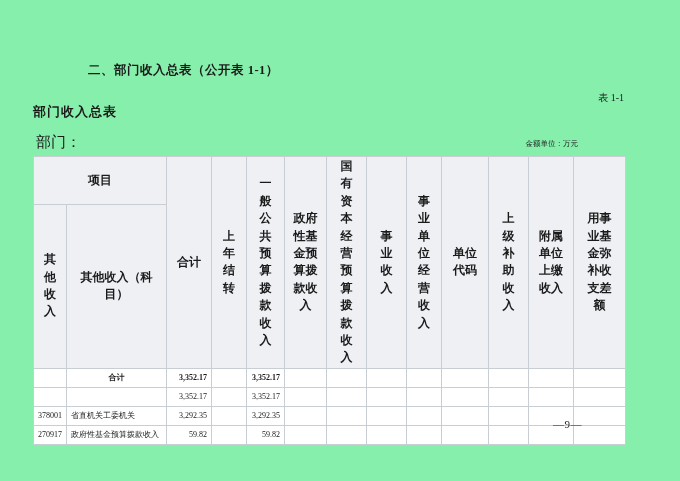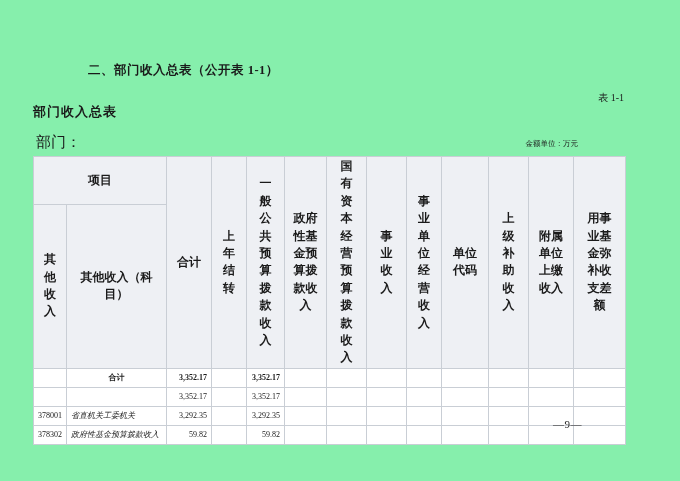--- a/index.html
+++ b/index.html
@@ -82,21 +82,21 @@
   table.income td {
     font-size: 8px;
     vertical-align: middle;
     padding: 0 4px;
     background: #ffffff;
   }
   tr.hdr-top    { height: 21px; }
   tr.hdr-bottom { height: 44px; }
   tr.data-row   { height: 19px; }
   td.code  { text-align: right; padding: 0 1px; }
-  td.name  { text-align: left; font-style: italic; }
+  td.name  { text-align: left; }
   td.num   { text-align: right; }
   td.center{ text-align: center; }
   tr.total-row td { font-weight: bold; }
   .page-number {
     position: absolute;
     left: 553px;
     top: 418px;
     font-size: 11px;
     color: #2a2a2a;
     letter-spacing: 0.5px;
@@ -193,21 +193,21 @@
         <td class="num"></td>
         <td class="num"></td>
         <td class="num"></td>
         <td class="num"></td>
         <td class="num"></td>
         <td class="num"></td>
         <td class="num"></td>
         <td class="num"></td>
       </tr>
       <tr class="data-row">
-        <td class="code">378302</td>
+        <td class="code">270917</td>
         <td class="name">政府性基金预算拨款收入</td>
         <td class="num">59.82</td>
         <td class="num"></td>
         <td class="num">59.82</td>
         <td class="num"></td>
         <td class="num"></td>
         <td class="num"></td>
         <td class="num"></td>
         <td class="num"></td>
         <td class="num"></td>

